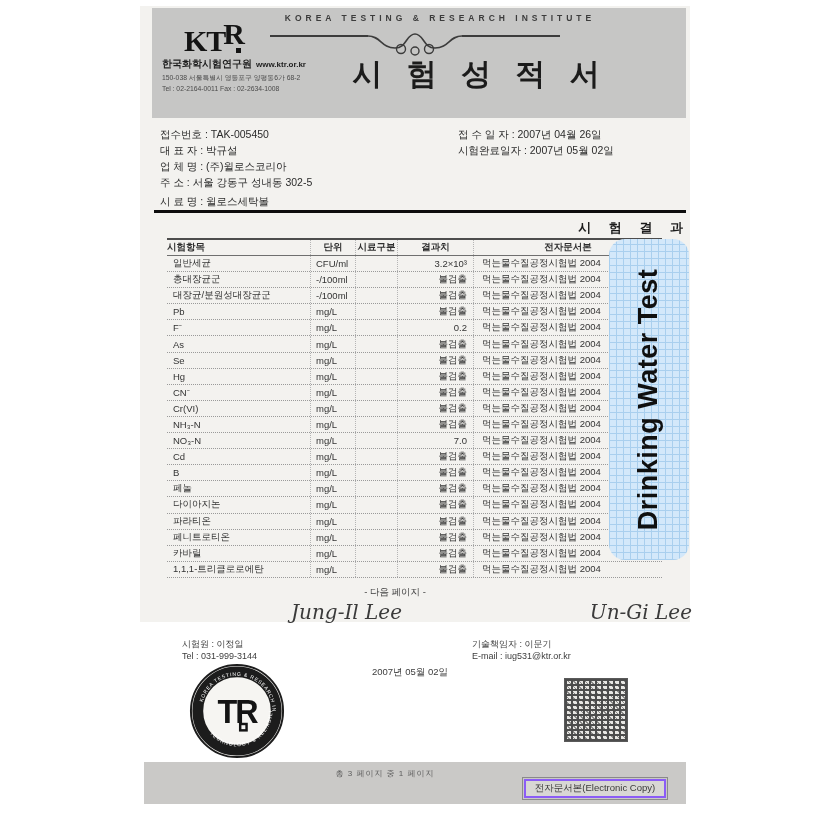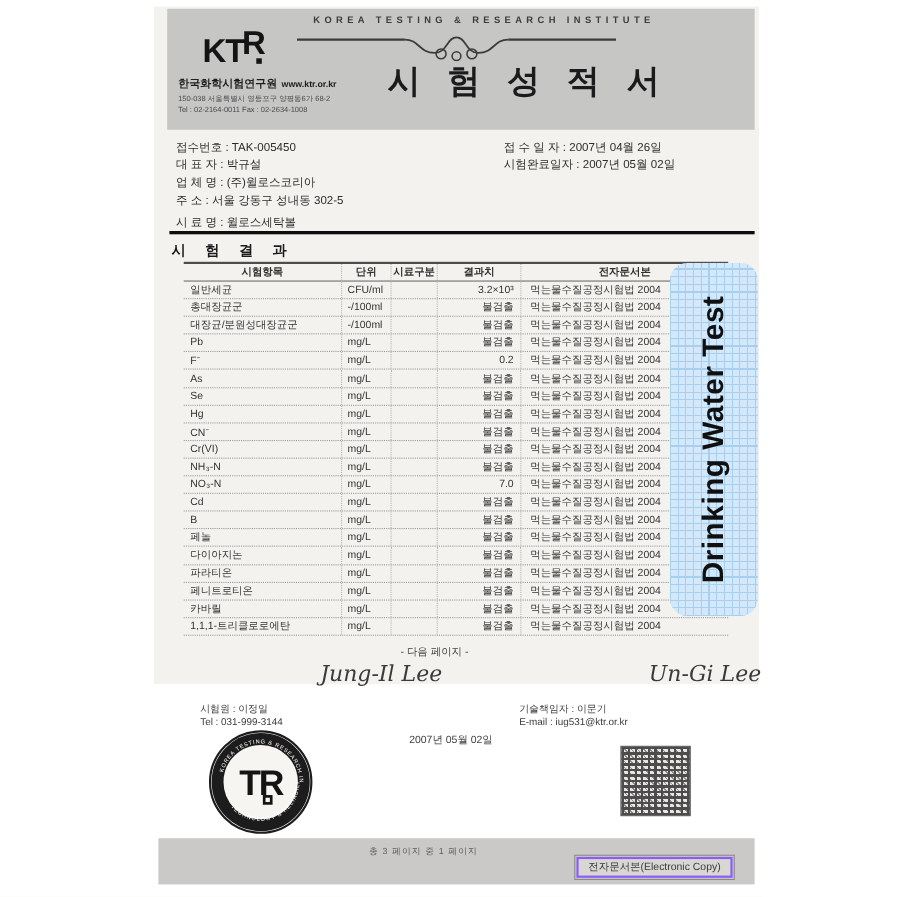--- a/index.html
+++ b/index.html
@@ -10,47 +10,47 @@
 
   
   .band-top { position:absolute; left:12px; top:2px; right:4px; height:110px; background:#c6c6c5; }
   .band-bottom { position:absolute; left:4px; top:756px; right:4px; height:42px; background:#cac9c7; }
 
   .hdr-en { position:absolute; top:7px; left:60px; right:10px; text-align:center;
             font-size:8.5px; font-weight:bold; letter-spacing:4px; color:#3c3c3c; }
   .flourish { position:absolute; top:18px; left:125px; width:300px; height:32px; }
 
   .ktr-block { position:absolute; left:22px; top:26px; width:160px; }
-  .ktr-logo { font-weight:bold; color:#141414; letter-spacing:-1px; line-height:30px; padding-left:22px; }
+  .ktr-logo { font-weight:bold; color:#141414; letter-spacing:-1px; line-height:18px; padding-left:22px;font-family:Liberation Serif, serif; }
   .ktr-logo .kt { font-size:30px; }
   .ktr-logo .r  { font-size:30px; position:relative; top:-7px; left:-2px; }
   .logo-box { display:inline-block; width:5px; height:5px; background:#141414; position:relative; top:2px; left:-10px; }
   .org-line { font-size:10px; font-weight:bold; color:#1d1d1d; margin-top:2px; white-space:nowrap; }
   .org-line .site { font-size:8px; margin-left:4px; }
   .addr-line, .tel-line { font-size:6.8px; color:#4a4a4a; margin-top:2px; white-space:nowrap; }
 
   .doc-title { position:absolute; top:48px; left:150px; right:20px; text-align:center;
                font-size:30px; font-weight:bold; letter-spacing:8px; color:#1b1b1b; }
 
   
   .info-left  { position:absolute; left:20px; top:120px; font-size:10.5px; line-height:16px; color:#2b2b2b; }
   .info-right { position:absolute; left:318px; top:120px; font-size:10.5px; line-height:16px; color:#2b2b2b; }
   .sample-line { position:absolute; left:20px; top:189px; font-size:10.5px; color:#2b2b2b; }
   .rule-heavy { position:absolute; left:14px; right:4px; top:204px; border-top:3px solid #0d0d0d; }
 
-  .sec-title { position:absolute; top:213px; left:16px; right:0; text-align:left;
+  .sec-title { position:absolute; top:213px; left:16px; right:0; text-align:right;
                font-size:13px; font-weight:bold; letter-spacing:7px; color:#1b1b1b; }
 
   
   .rtable { position:absolute; left:27px; top:232px; width:495px; background:transparent;
             border-top:2px solid #4d4d4d; font-size:9.5px; color:#333; }
   .rrow { display:grid; grid-template-columns:143px 45px 42px 76px 189px; height:16.1px;
           border-bottom:1px dotted #9a9a9a; align-items:center; }
   .rrow.hdr { height:16px; border-bottom:1px solid #6f6f6f; font-weight:bold; color:#2f2f2f; }
-  .rrow.hdr > div { text-align:center; }
+  .rrow.hdr > div { }
   .rrow > div { overflow:hidden; white-space:nowrap; }
   .rrow > div + div { border-left:1px dotted #b5b5b5; height:100%; display:flex; align-items:center; }
   .rrow.hdr > div + div { justify-content:center; }
   .c-item { padding-left:6px; }
   .c-unit { padding-left:5px; }
   .c-result { justify-content:flex-end; padding-right:6px; }
   .c-method { padding-left:8px; }
 
   
   .side-tab { position:absolute; left:469px; top:233px; width:80px; height:321px; border-radius:16px;

